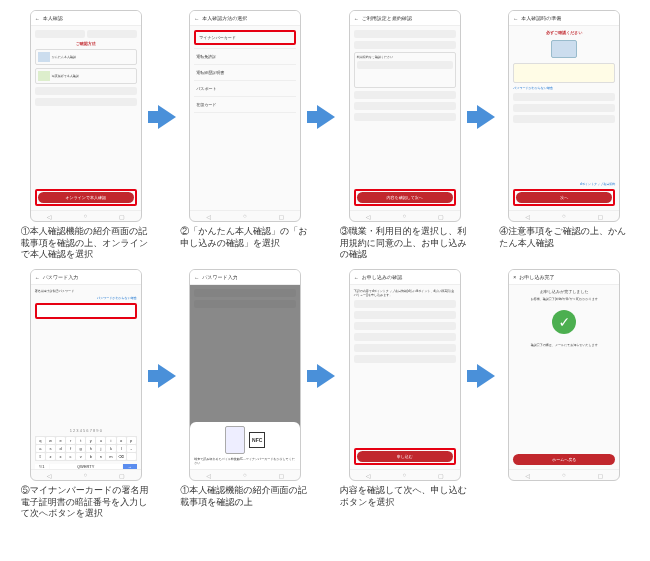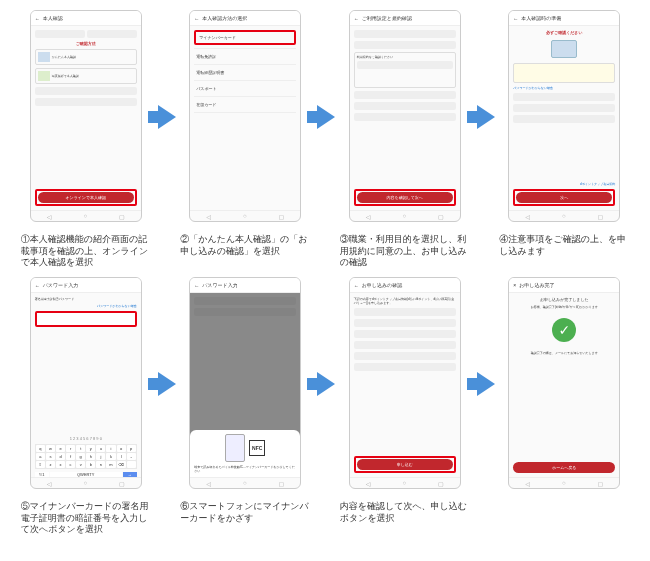--- a/index.html
+++ b/index.html
@@ -2,21 +2,21 @@
 <html><head>
 <meta charset="utf-8">
 <style>
 body{margin:0;padding:10px;font-family:sans-serif;background:#fff;font-size:7px;color:#333}
 .grid{display:grid;grid-template-columns:repeat(4,1fr);gap:8px;max-width:630px}
 .cell{display:flex;flex-direction:column;align-items:center;position:relative}
 .phone{width:110px;height:210px;border:1px solid #ccc;border-radius:6px;background:#fafafa;position:relative;overflow:hidden;display:flex;flex-direction:column}
 .ph-head{height:14px;background:#fff;border-bottom:1px solid #eee;display:flex;align-items:center;padding:0 4px;font-size:5px;gap:3px}
 .ph-body{flex:1;padding:4px;font-size:4px;display:flex;flex-direction:column;gap:3px}
 .ph-nav{height:10px;border-top:1px solid #eee;display:flex;justify-content:space-around;align-items:center;font-size:6px;color:#aaa}
-.caption{margin-top:12px;font-size:9px;line-height:1.3;text-align:left;width:130px}
+.caption{margin-top:4px;font-size:9px;line-height:1.3;text-align:left;width:130px}
 .arrow{position:absolute;right:-14px;top:95px;width:0;height:0;border-top:12px solid transparent;border-bottom:12px solid transparent;border-left:18px solid #4a90d9}
 .arrow::before{content:"";position:absolute;left:-28px;top:-6px;width:12px;height:12px;background:#4a90d9}
 .btn-red{background:#c1272d;color:#fff;text-align:center;padding:3px;border-radius:8px;font-size:4px}
 .hl{border:2px solid #e60012;border-radius:2px;padding:1px}
 .grey{background:#eee;height:8px;border-radius:2px}
 .line{height:1px;background:#eee}
 .box{border:1px solid #ddd;border-radius:2px;padding:2px;font-size:3px}
 .accent{color:#c1272d;font-weight:bold}
 .kbd{background:#e8e8e8;display:grid;grid-template-columns:repeat(10,1fr);gap:1px;padding:1px}
 .kbd span{background:#fff;text-align:center;font-size:4px;padding:1px 0;border-radius:1px}
@@ -145,21 +145,21 @@
    <div class="hl">
             <div class="btn-red">次へ</div>
           </div>
   </div>
   <div class="ph-nav">
           <span>◁</span>
           <span>○</span>
           <span>▢</span>
         </div>
  </div>
- <div class="caption">④注意事項をご確認の上、を申し込みます</div>
+ <div class="caption">④注意事項をご確認の上、かんたん本人確認</div>
 </div>
 
 <div class="cell">
  <div class="phone">
   <div class="ph-head">
           <span>←</span>
           <span>パスワード入力</span>
         </div>
   <div class="ph-body" style="padding-bottom:0">
    <div style="font-size:3px">署名用電子証明書パスワード</div>
@@ -232,21 +232,21 @@
     </div>
     <div style="margin-top:3px">端末で読み取れるモバイル非接触IC…マイナンバーカードをかざしてください</div>
    </div>
   </div>
   <div class="ph-nav">
           <span>◁</span>
           <span>○</span>
           <span>▢</span>
         </div>
  </div>
- <div class="caption">⑥スマートフォンにマイナンバーカードをかざす</div>
+ <div class="caption">①本人確認機能の紹介画面の記載事項を確認の上</div>
  <div class="arrow"></div>
 </div>
 
 <div class="cell">
  <div class="phone">
   <div class="ph-head">
           <span>←</span>
           <span>お申し込みの確認</span>
         </div>
   <div class="ph-body">

